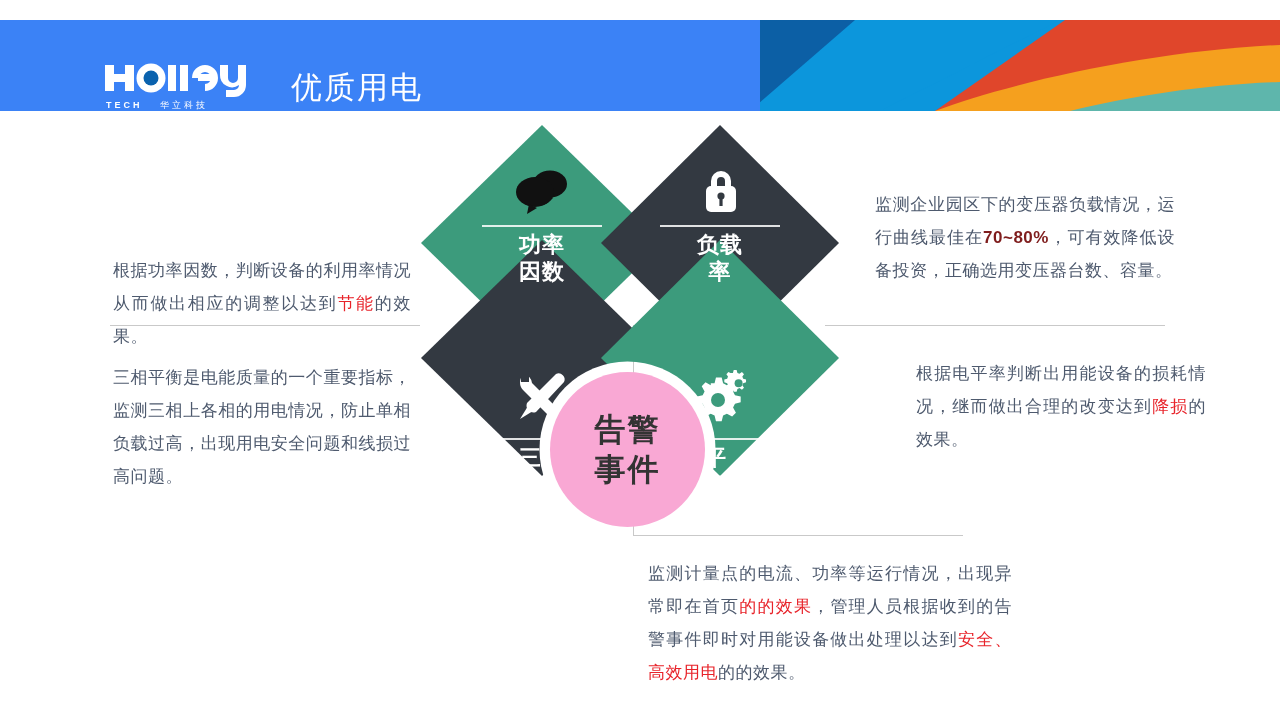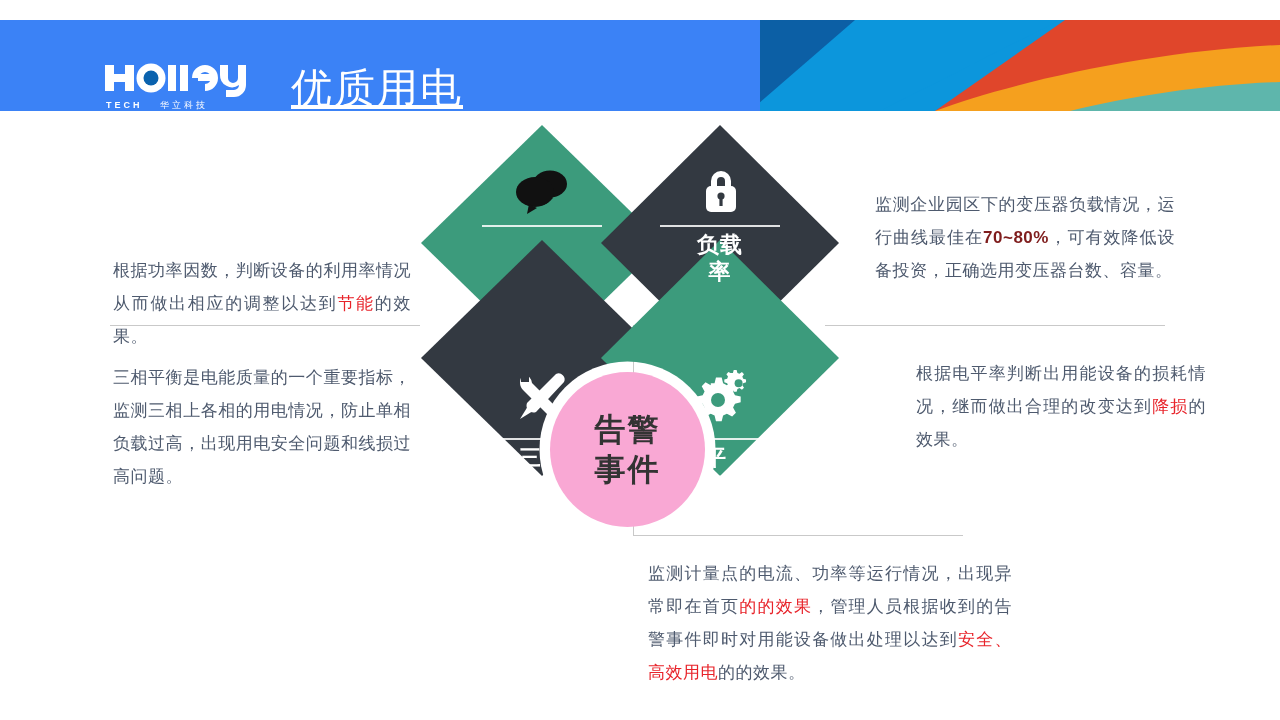--- a/index.html
+++ b/index.html
@@ -12,22 +12,22 @@
   #header{
     position:absolute;left:0;top:20px;width:1280px;height:91px;
     background:#3b82f6;overflow:hidden;
   }
   #swoosh{position:absolute;right:0;top:0;width:520px;height:91px;}
   #logo-wrap{
     position:absolute;left:105px;top:43px;width:150px;height:48px;
   }
   #title{
     position:absolute;left:291px;top:48px;
-    color:#ffffff;font-size:41px;letter-spacing:2px;
-    font-weight:400;line-height:40px;white-space:nowrap;text-decoration:underline;
+    color:#ffffff;font-size:31px;letter-spacing:2px;
+    font-weight:400;line-height:40px;white-space:nowrap;
   }
 
   
   #diagram{position:absolute;left:420px;top:125px;width:420px;height:400px;}
   .diamond-label{
     position:absolute;left:0;right:0;text-align:center;color:#fff;
     font-weight:bold;font-size:22px;line-height:27px;letter-spacing:1px;
     pointer-events:none;
   }
   .diamond-rule{
@@ -128,20 +128,24 @@
 
   <div style="position:absolute;left:92px;top:43px;width:60px;height:46px;">
     <svg viewBox="0 0 60 46" width="60" height="46">
       <ellipse cx="38" cy="16" rx="17" ry="13.5" fill="#111"></ellipse>
       <path d="M30,27 l4,9 l7,-6 z" fill="#111"></path>
       <ellipse cx="23" cy="24" rx="19" ry="15" fill="#111"></ellipse>
       <path d="M17,36 l-2,10 l10,-6 z" fill="#111"></path>
     </svg>
   </div>
   <div class="diamond-rule" style="left:62px;top:100px;width:120px;"></div>
+  <div class="diamond-label" style="left:62px;width:120px;top:106px;">
+    <div>功率</div>
+    <div>因数</div>
+  </div>
 
   <div style="position:absolute;left:281px;top:45px;width:40px;height:46px;">
     <svg viewBox="0 0 40 46" width="40" height="46">
       <path d="M20,1 a10,10 0 0 0 -10,10 l0,6 l6,0 l0,-6 a4,4 0 0 1 8,0 l0,6 l6,0 l0,-6 a10,10 0 0 0 -10,-10 z" fill="#fff"></path>
       <rect x="5" y="16" width="30" height="26" rx="5" fill="#fff"></rect>
       <circle cx="20" cy="26" r="3.6" fill="#333941"></circle>
       <rect x="18.4" y="27" width="3.2" height="9" fill="#333941"></rect>
     </svg>
   </div>
   <div class="diamond-rule" style="left:240px;top:100px;width:120px;"></div>

